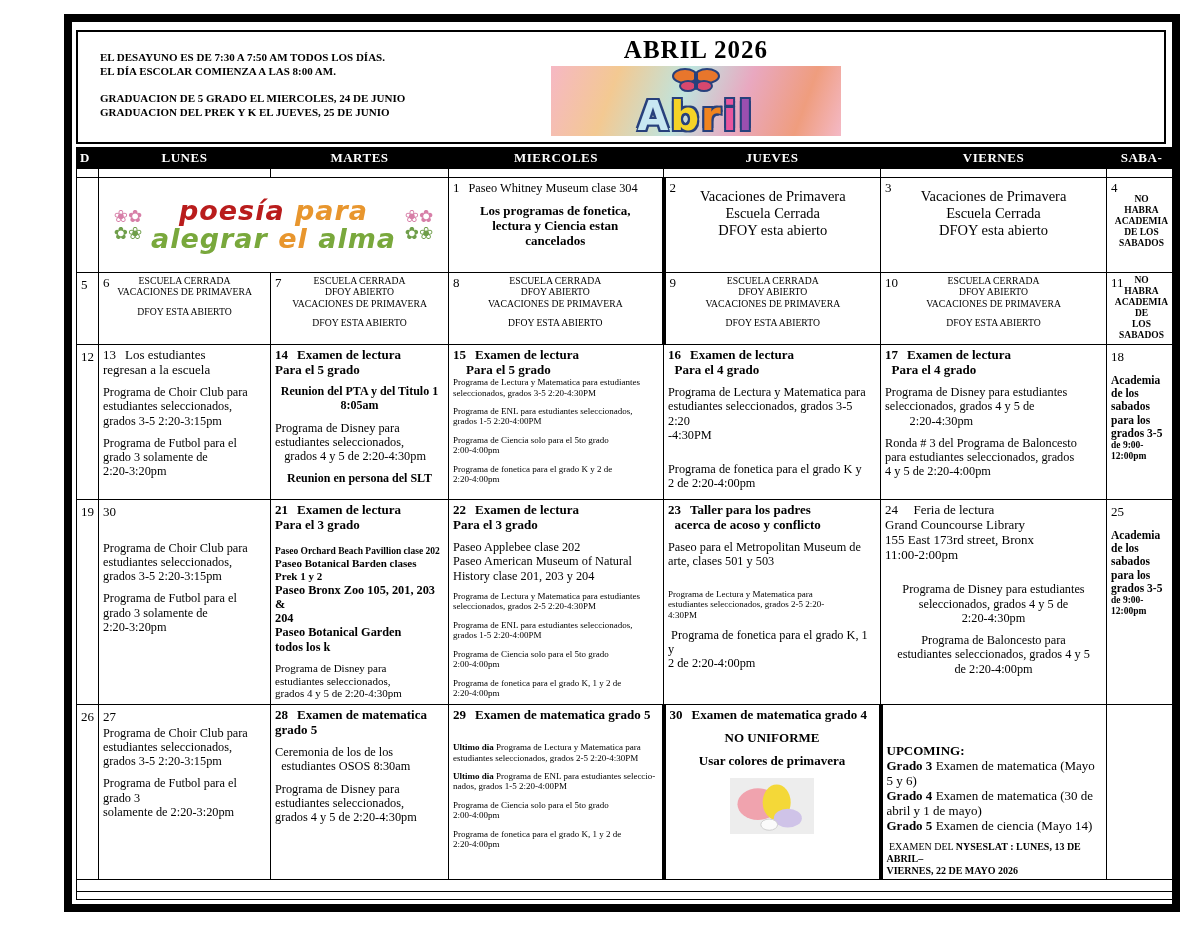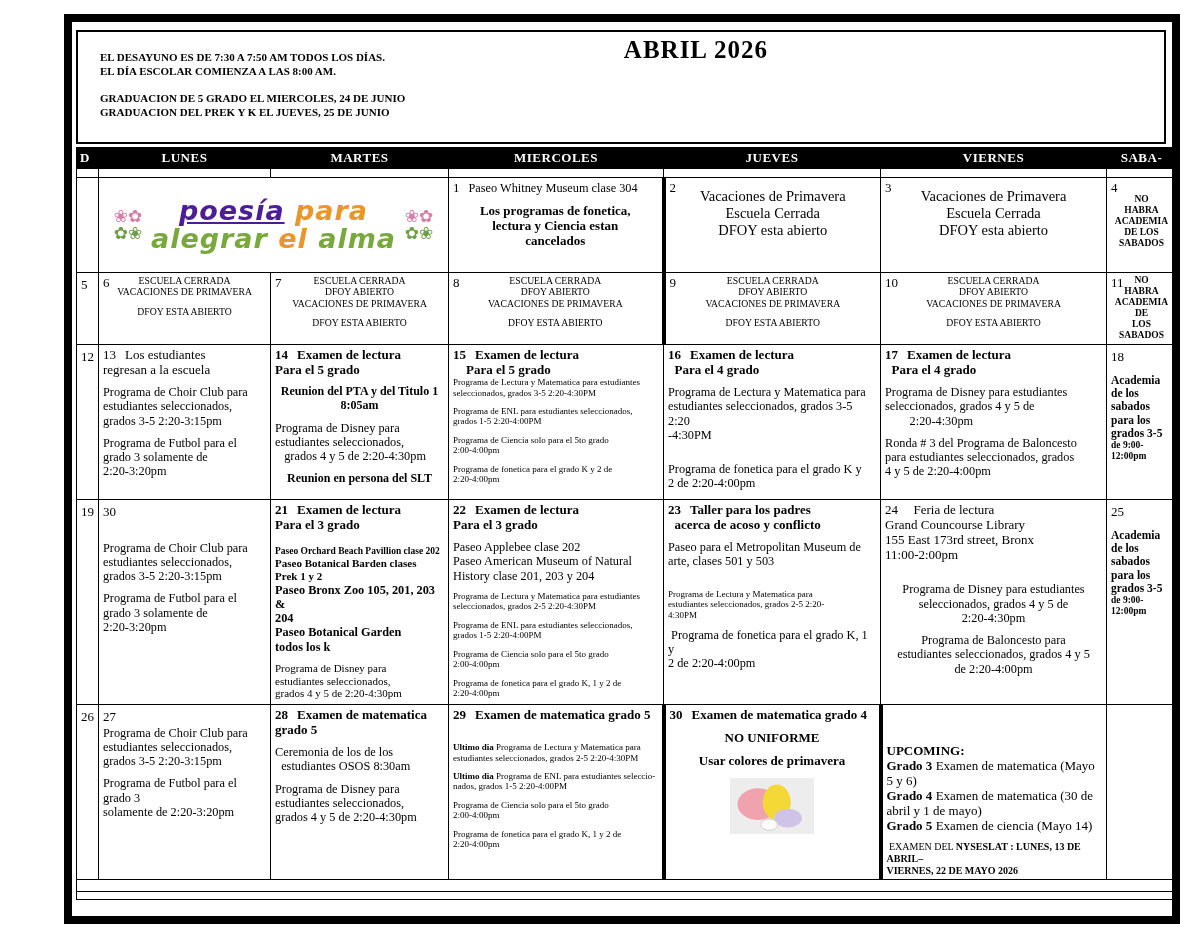--- a/index.html
+++ b/index.html
@@ -7,21 +7,21 @@
     background: #fff;
     font-family: "Liberation Serif", serif;
     color: #000;
     width: 1200px; height: 927px;
     overflow: hidden;
   }
   .page {
     margin: 14px 20px 12px 64px;
     border: 8px solid #000;
     background: #fff;
-    padding: 8px 6px 16px 4px;
+    padding: 8px 6px 4px 4px;
   }
   
   .header-box {
     border: 2px solid #000;
     display: flex;
     height: 114px;
     margin-bottom: 3px;
     padding: 4px 8px;
   }
   .hdr-left { width: 42%; padding: 14px 0 0 14px; }
@@ -115,20 +115,32 @@
   <div class="header-box">
     <div class="hdr-left">
       <div class="hl">EL DESAYUNO ES DE 7:30 A 7:50 AM TODOS LOS DÍAS.</div>
       <div class="hl">EL DÍA ESCOLAR COMIENZA A LAS 8:00 AM.</div>
       <div class="gap"></div>
       <div class="hl">GRADUACION DE 5 GRADO EL MIERCOLES, 24 DE JUNIO</div>
       <div class="hl">GRADUACION DEL PREK Y K EL JUEVES, 25 DE JUNIO</div>
     </div>
     <div class="hdr-right">
       <div class="month-title">ABRIL 2026</div>
+      <div class="banner">
+        <span class="butterfly">
+          <svg width="52" height="26" viewBox="0 0 52 26">
+            <ellipse cx="15" cy="9" rx="12" ry="7" fill="#e8762c" stroke="#27407c" stroke-width="2"></ellipse>
+            <ellipse cx="37" cy="9" rx="12" ry="7" fill="#e8762c" stroke="#27407c" stroke-width="2"></ellipse>
+            <ellipse cx="18" cy="19" rx="8" ry="5" fill="#d8486e" stroke="#27407c" stroke-width="2"></ellipse>
+            <ellipse cx="34" cy="19" rx="8" ry="5" fill="#d8486e" stroke="#27407c" stroke-width="2"></ellipse>
+            <rect x="24" y="5" width="4" height="18" rx="2" fill="#27407c"></rect>
+          </svg>
+        </span>
+        <div class="banner-word" id="banner-word"><span style="color: rgb(200, 231, 242);">A</span><span style="color: rgb(245, 211, 39);">b</span><span style="color: rgb(240, 132, 30);">r</span><span style="color: rgb(232, 85, 158);">i</span><span style="color: rgb(155, 79, 176);">l</span></div>
+      </div>
     </div>
   </div>
 
   <table class="cal">
     <colgroup>
       <col style="width:22px">
         <col style="width:172px">
         <col style="width:178px">
       <col style="width:215px">
         <col style="width:217px">
@@ -156,21 +168,21 @@
           <td class="cell"></td>
           <td class="cell"></td>
         </tr>
         <tr style="height: 95px;">
           <td class="cell "></td>
           <td class="cell  pcell" colspan="2">
             <div class="poesia">
               <span class="flowers"><span style="color:#d77fa8">❀✿</span>
 <span style="color:#6f9e4a">✿❀</span></span>
               <div class="poesia-text">
-                <div class="pline"><span style="color: #4c1d95; text-decoration: underline;">poesía</span><span style="color: rgb(232, 150, 46);"> para</span></div>
+                <div class="pline"><span style="color: #b91c1c;">poesía</span><span style="color: rgb(232, 150, 46);"> para</span></div>
                 <div class="pline"><span style="color: rgb(121, 168, 60);">alegrar</span><span style="color: rgb(232, 150, 46);"> el</span><span style="color: rgb(121, 168, 60);"> alma</span></div>
               </div>
               <span class="flowers"><span style="color:#d77fa8">❀✿</span>
 <span style="color:#6f9e4a">✿❀</span></span>
             </div>
           </td>
           <td class="cell ">
             <div class="line n"><span class="num">1</span>Paseo Whitney Museum clase 304</div>
             <div class="line t cen g">Los programas de fonetica,
 lectura y Ciencia estan

